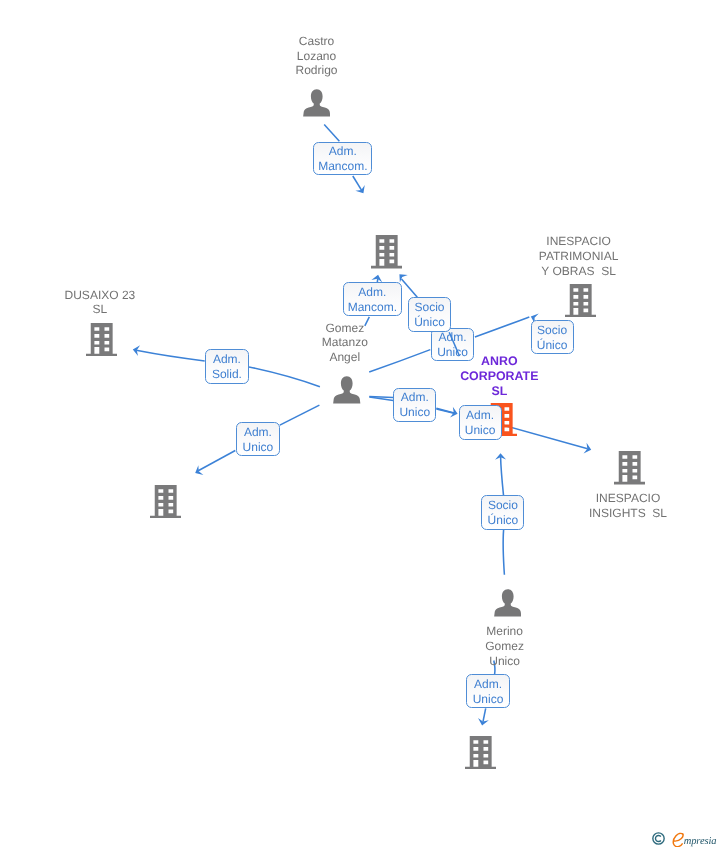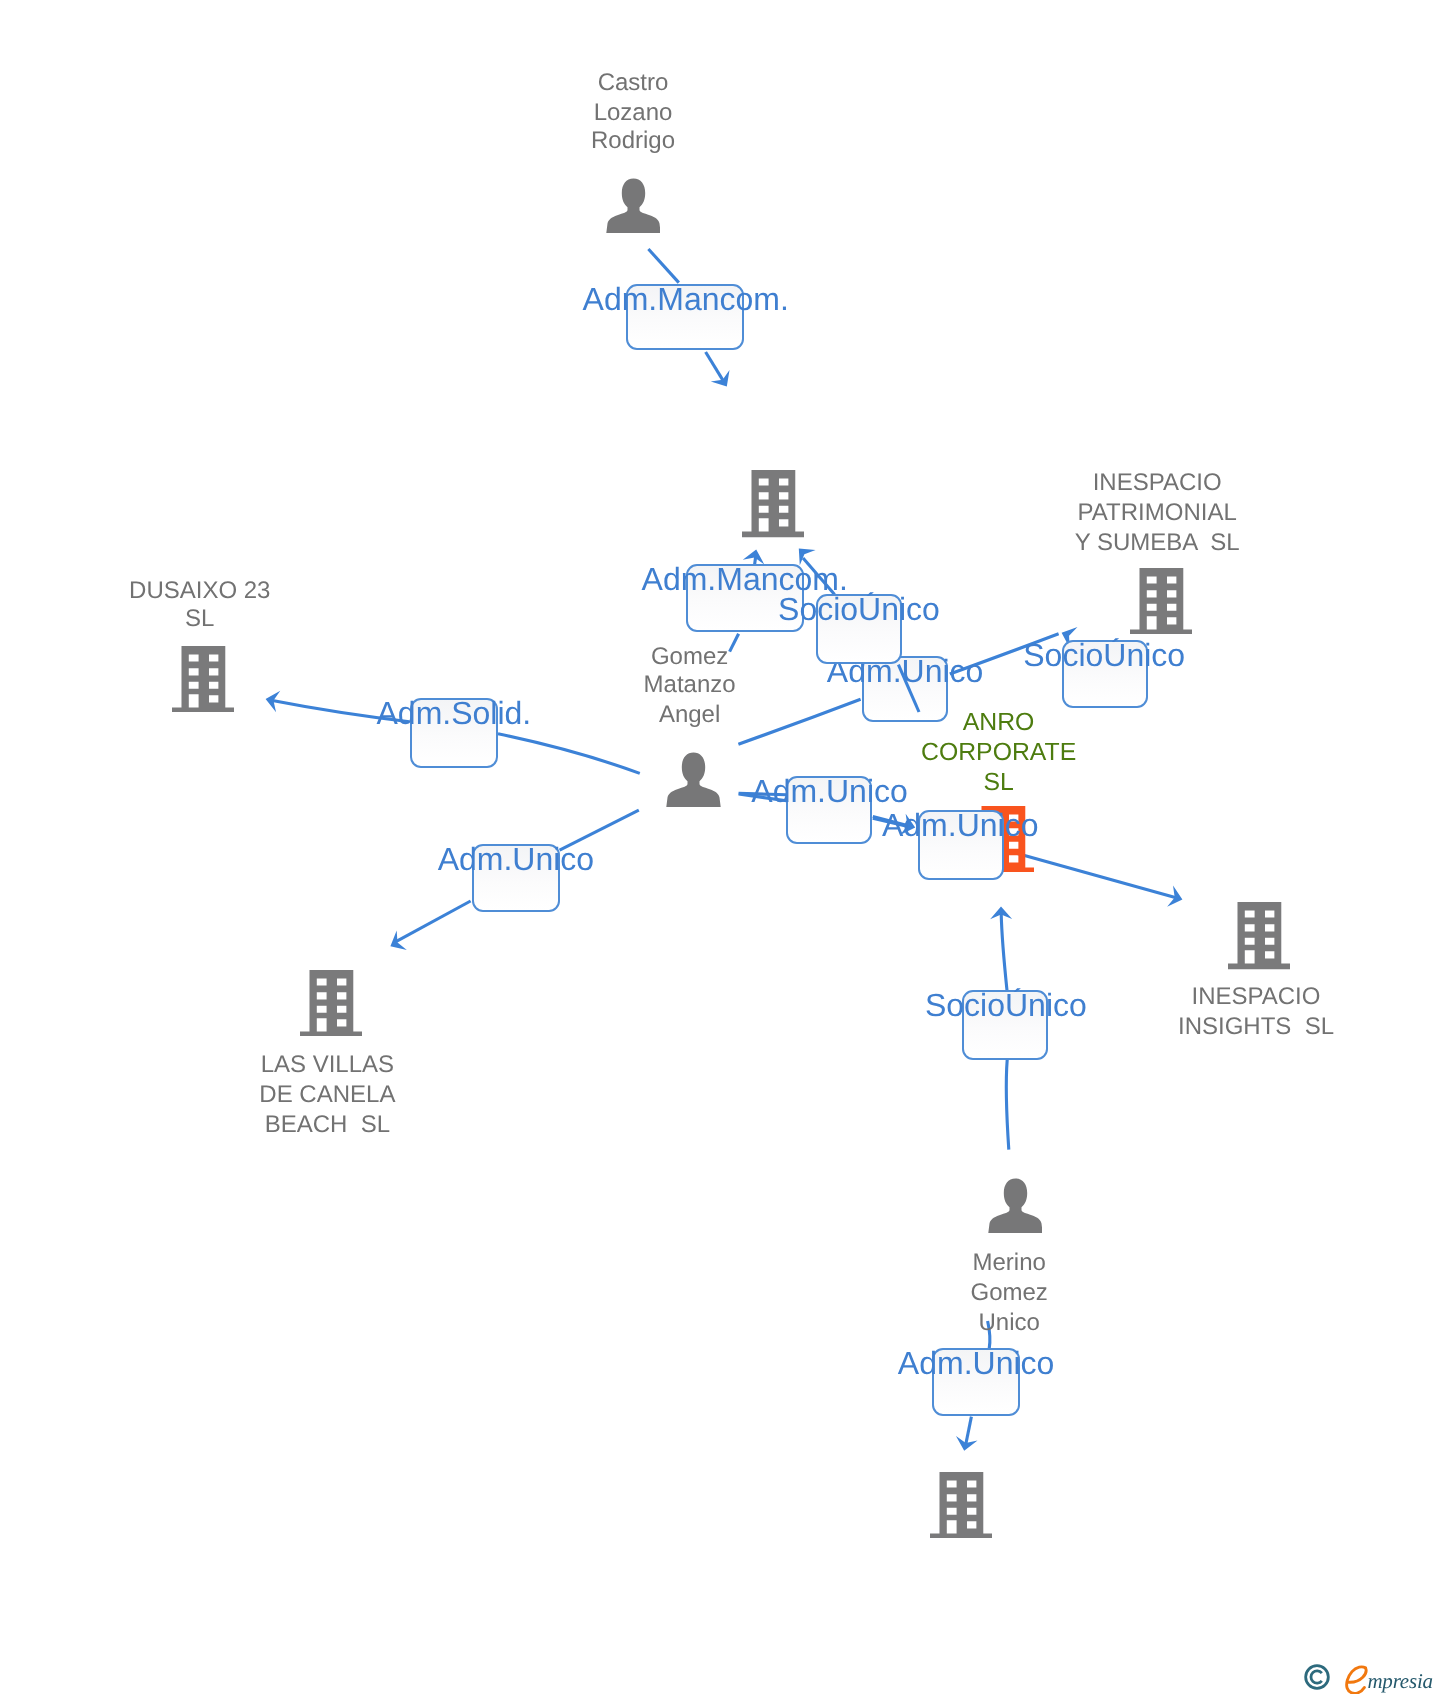--- a/index.html
+++ b/index.html
@@ -5,27 +5,27 @@
 <style>
   html,body{margin:0;padding:0;background:#fff;}
   body{width:728px;height:850px;position:relative;overflow:hidden;
        font-family:"Liberation Sans",sans-serif;
        -webkit-font-smoothing:antialiased;text-rendering:geometricPrecision;}
   #stage{position:absolute;left:0;top:0;width:728px;height:596px;
          transform:translateZ(0);}
   .edges{position:absolute;left:0;top:0;}
   .nlabel{position:absolute;text-align:center;color:#727272;font-size:12px;
           line-height:14.8px;white-space:pre;transform:translateX(-50%);}
-  .nlabel.focus{color:#4d7c0f;font-weight:normal;font-size:12.4px;line-height:14.95px;}
+  .nlabel.focus{color:#6d28d9;font-weight:bold;font-size:12.4px;line-height:14.95px;}
   .nicon{position:absolute;}
   .elabel{position:absolute;box-sizing:border-box;border:1.5px solid #4f8dd6;
           border-radius:5.5px;background:#fafbfc;
           background-image:linear-gradient(180deg,#f3f4f6 0%,#fbfbfc 55%,#ffffff 100%);
-          color:#3f7fd0;font-size:16px;line-height:14.8px;text-align:center;padding-top:1px;box-sizing:border-box;
-          display:flex;flex-direction:row;align-items:flex-start;justify-content:center;}
+          color:#3f7fd0;font-size:12px;line-height:14.8px;text-align:center;padding-top:1px;box-sizing:border-box;
+          display:flex;flex-direction:column;align-items:center;justify-content:center;}
   #watermark{position:absolute;left:651.5px;top:831.5px;display:flex;align-items:flex-start;}
   #wm-c{display:block;}
   #wm-word{font-family:Liberation Serif, serif;font-style:italic;font-size:10.5px;
            margin-left:7px;margin-top:0.2px;letter-spacing:-0.1px;white-space:pre;}
   #wm-e{display:inline-block;vertical-align:-0.5px;margin-right:0px;}
   #wm-rest{color:#25596c;position:relative;top:-3px;}
 </style>
 </head>
 <body>
 
@@ -69,41 +69,40 @@
 <div class="nicon" style="left:302.8px;top:88.8px;"><svg width="27.5" height="27.8" viewBox="0 0 27.4 27.8">
         <path d="M13.7,0.3 C10.0,0.3 7.85,3.3 7.85,7.5 C7.85,10.9 9.0,13.3 10.7,14.6 L10.7,15.9 C10.7,17.2 8.6,17.6 5.6,18.6 C2.6,19.7 1.0,20.9 0.7,22.8 L0.1,27.5 L27.3,27.5 L26.7,22.8 C26.4,20.9 24.8,19.7 21.8,18.6 C18.8,17.6 16.7,17.2 16.7,15.9 L16.7,14.6 C18.4,13.3 19.55,10.9 19.55,7.5 C19.55,3.3 17.4,0.3 13.7,0.3 Z" fill="#777778"></path>
       </svg></div>
 <div class="nlabel" style="left:316.5px;top:33.9px;"><div>Castro</div><div>Lozano</div><div>Rodrigo</div></div>
 <div class="nicon" style="left:370.9px;top:235.3px;"><svg width="31.4" height="33.6" viewBox="0 0 31.4 33.6">
         <path fill-rule="evenodd" d="M4.75,0 L26.65,0 L26.65,30.7 L31.4,30.7 L31.4,33.6 L0,33.6 L0,30.7 L4.75,30.7 Z M8.40,4.30 L13.30,4.30 L13.30,7.80 L8.40,7.80 Z M8.40,11.10 L13.30,11.10 L13.30,14.70 L8.40,14.70 Z M8.40,17.90 L13.30,17.90 L13.30,21.40 L8.40,21.40 Z M18.50,4.30 L23.20,4.30 L23.20,7.80 L18.50,7.80 Z M18.50,11.10 L23.20,11.10 L23.20,14.70 L18.50,14.70 Z M18.50,17.90 L23.20,17.90 L23.20,21.40 L18.50,21.40 Z M8.4,24.1 L13.3,24.1 L13.3,30.7 L8.4,30.7 Z M18.5,24.6 L23.2,24.6 L23.2,28.3 L18.5,28.3 Z" fill="#7a7a7b"></path>
       </svg></div>
 <div class="nicon" style="left:564.8px;top:283.8px;"><svg width="31.4" height="33.6" viewBox="0 0 31.4 33.6">
         <path fill-rule="evenodd" d="M4.75,0 L26.65,0 L26.65,30.7 L31.4,30.7 L31.4,33.6 L0,33.6 L0,30.7 L4.75,30.7 Z M8.40,4.30 L13.30,4.30 L13.30,7.80 L8.40,7.80 Z M8.40,11.10 L13.30,11.10 L13.30,14.70 L8.40,14.70 Z M8.40,17.90 L13.30,17.90 L13.30,21.40 L8.40,21.40 Z M18.50,4.30 L23.20,4.30 L23.20,7.80 L18.50,7.80 Z M18.50,11.10 L23.20,11.10 L23.20,14.70 L18.50,14.70 Z M18.50,17.90 L23.20,17.90 L23.20,21.40 L18.50,21.40 Z M8.4,24.1 L13.3,24.1 L13.3,30.7 L8.4,30.7 Z M18.5,24.6 L23.2,24.6 L23.2,28.3 L18.5,28.3 Z" fill="#7a7a7b"></path>
       </svg></div>
-<div class="nlabel" style="left:578.6px;top:234.1px;"><div>INESPACIO</div><div>PATRIMONIAL</div><div>Y SUMEBA  SL</div></div>
+<div class="nlabel" style="left:578.6px;top:234.1px;"><div>INESPACIO</div><div>PATRIMONIAL</div><div>Y OBRAS  SL</div></div>
 <div class="nicon" style="left:85.6px;top:322.8px;"><svg width="31.4" height="33.6" viewBox="0 0 31.4 33.6">
         <path fill-rule="evenodd" d="M4.75,0 L26.65,0 L26.65,30.7 L31.4,30.7 L31.4,33.6 L0,33.6 L0,30.7 L4.75,30.7 Z M8.40,4.30 L13.30,4.30 L13.30,7.80 L8.40,7.80 Z M8.40,11.10 L13.30,11.10 L13.30,14.70 L8.40,14.70 Z M8.40,17.90 L13.30,17.90 L13.30,21.40 L8.40,21.40 Z M18.50,4.30 L23.20,4.30 L23.20,7.80 L18.50,7.80 Z M18.50,11.10 L23.20,11.10 L23.20,14.70 L18.50,14.70 Z M18.50,17.90 L23.20,17.90 L23.20,21.40 L18.50,21.40 Z M8.4,24.1 L13.3,24.1 L13.3,30.7 L8.4,30.7 Z M18.5,24.6 L23.2,24.6 L23.2,28.3 L18.5,28.3 Z" fill="#7a7a7b"></path>
       </svg></div>
 <div class="nlabel" style="left:99.9px;top:287.6px;"><div>DUSAIXO 23</div><div>SL</div></div>
 <div class="nicon" style="left:333.3px;top:375.9px;"><svg width="27.5" height="27.8" viewBox="0 0 27.4 27.8">
         <path d="M13.7,0.3 C10.0,0.3 7.85,3.3 7.85,7.5 C7.85,10.9 9.0,13.3 10.7,14.6 L10.7,15.9 C10.7,17.2 8.6,17.6 5.6,18.6 C2.6,19.7 1.0,20.9 0.7,22.8 L0.1,27.5 L27.3,27.5 L26.7,22.8 C26.4,20.9 24.8,19.7 21.8,18.6 C18.8,17.6 16.7,17.2 16.7,15.9 L16.7,14.6 C18.4,13.3 19.55,10.9 19.55,7.5 C19.55,3.3 17.4,0.3 13.7,0.3 Z" fill="#777778"></path>
       </svg></div>
 <div class="nlabel" style="left:344.8px;top:320.6px;"><div>Gomez</div><div>Matanzo</div><div>Angel</div></div>
 <div class="nicon" style="left:485.8px;top:402.9px;"><svg width="31.4" height="33.6" viewBox="0 0 31.4 33.6">
         <path fill-rule="evenodd" d="M4.75,0 L26.65,0 L26.65,30.7 L31.4,30.7 L31.4,33.6 L0,33.6 L0,30.7 L4.75,30.7 Z M8.40,4.30 L13.30,4.30 L13.30,7.80 L8.40,7.80 Z M8.40,11.10 L13.30,11.10 L13.30,14.70 L8.40,14.70 Z M8.40,17.90 L13.30,17.90 L13.30,21.40 L8.40,21.40 Z M18.50,4.30 L23.20,4.30 L23.20,7.80 L18.50,7.80 Z M18.50,11.10 L23.20,11.10 L23.20,14.70 L18.50,14.70 Z M18.50,17.90 L23.20,17.90 L23.20,21.40 L18.50,21.40 Z M8.4,24.1 L13.3,24.1 L13.3,30.7 L8.4,30.7 Z M18.5,24.6 L23.2,24.6 L23.2,28.3 L18.5,28.3 Z" fill="#f9541e"></path>
       </svg></div>
 <div class="nlabel focus" style="left:499.3px;top:354.1px;"><div>ANRO</div><div>CORPORATE</div><div>SL</div></div>
 <div class="nicon" style="left:614.1px;top:451.0px;"><svg width="31.4" height="33.6" viewBox="0 0 31.4 33.6">
         <path fill-rule="evenodd" d="M4.75,0 L26.65,0 L26.65,30.7 L31.4,30.7 L31.4,33.6 L0,33.6 L0,30.7 L4.75,30.7 Z M8.40,4.30 L13.30,4.30 L13.30,7.80 L8.40,7.80 Z M8.40,11.10 L13.30,11.10 L13.30,14.70 L8.40,14.70 Z M8.40,17.90 L13.30,17.90 L13.30,21.40 L8.40,21.40 Z M18.50,4.30 L23.20,4.30 L23.20,7.80 L18.50,7.80 Z M18.50,11.10 L23.20,11.10 L23.20,14.70 L18.50,14.70 Z M18.50,17.90 L23.20,17.90 L23.20,21.40 L18.50,21.40 Z M8.4,24.1 L13.3,24.1 L13.3,30.7 L8.4,30.7 Z M18.5,24.6 L23.2,24.6 L23.2,28.3 L18.5,28.3 Z" fill="#7a7a7b"></path>
       </svg></div>
 <div class="nlabel" style="left:628.0px;top:491.1px;"><div>INESPACIO</div><div>INSIGHTS  SL</div></div>
 <div class="nicon" style="left:149.7px;top:484.8px;"><svg width="31.4" height="33.6" viewBox="0 0 31.4 33.6">
         <path fill-rule="evenodd" d="M4.75,0 L26.65,0 L26.65,30.7 L31.4,30.7 L31.4,33.6 L0,33.6 L0,30.7 L4.75,30.7 Z M8.40,4.30 L13.30,4.30 L13.30,7.80 L8.40,7.80 Z M8.40,11.10 L13.30,11.10 L13.30,14.70 L8.40,14.70 Z M8.40,17.90 L13.30,17.90 L13.30,21.40 L8.40,21.40 Z M18.50,4.30 L23.20,4.30 L23.20,7.80 L18.50,7.80 Z M18.50,11.10 L23.20,11.10 L23.20,14.70 L18.50,14.70 Z M18.50,17.90 L23.20,17.90 L23.20,21.40 L18.50,21.40 Z M8.4,24.1 L13.3,24.1 L13.3,30.7 L8.4,30.7 Z M18.5,24.6 L23.2,24.6 L23.2,28.3 L18.5,28.3 Z" fill="#7a7a7b"></path>
       </svg></div>
-<div class="nlabel" style="left:163.7px;top:525.1px;"><div>LAS VILLAS</div><div>DE CANELA</div><div>BEACH  SL</div></div>
 <div class="nicon" style="left:493.8px;top:589.3px;"><svg width="27.5" height="27.8" viewBox="0 0 27.4 27.8">
         <path d="M13.7,0.3 C10.0,0.3 7.85,3.3 7.85,7.5 C7.85,10.9 9.0,13.3 10.7,14.6 L10.7,15.9 C10.7,17.2 8.6,17.6 5.6,18.6 C2.6,19.7 1.0,20.9 0.7,22.8 L0.1,27.5 L27.3,27.5 L26.7,22.8 C26.4,20.9 24.8,19.7 21.8,18.6 C18.8,17.6 16.7,17.2 16.7,15.9 L16.7,14.6 C18.4,13.3 19.55,10.9 19.55,7.5 C19.55,3.3 17.4,0.3 13.7,0.3 Z" fill="#777778"></path>
       </svg></div>
 <div class="nlabel" style="left:504.6px;top:624.1px;"><div>Merino</div><div>Gomez</div><div>Unico</div></div>
 <div class="nicon" style="left:465.0px;top:735.6px;"><svg width="31.4" height="33.6" viewBox="0 0 31.4 33.6">
         <path fill-rule="evenodd" d="M4.75,0 L26.65,0 L26.65,30.7 L31.4,30.7 L31.4,33.6 L0,33.6 L0,30.7 L4.75,30.7 Z M8.40,4.30 L13.30,4.30 L13.30,7.80 L8.40,7.80 Z M8.40,11.10 L13.30,11.10 L13.30,14.70 L8.40,14.70 Z M8.40,17.90 L13.30,17.90 L13.30,21.40 L8.40,21.40 Z M18.50,4.30 L23.20,4.30 L23.20,7.80 L18.50,7.80 Z M18.50,11.10 L23.20,11.10 L23.20,14.70 L18.50,14.70 Z M18.50,17.90 L23.20,17.90 L23.20,21.40 L18.50,21.40 Z M8.4,24.1 L13.3,24.1 L13.3,30.7 L8.4,30.7 Z M18.5,24.6 L23.2,24.6 L23.2,28.3 L18.5,28.3 Z" fill="#7a7a7b"></path>
       </svg></div>
 <div class="elabel" style="left:313.2px;top:141.7px;width:59.3px;height:33.8px;">
       <div>Adm.</div>
       <div>Mancom.</div>

